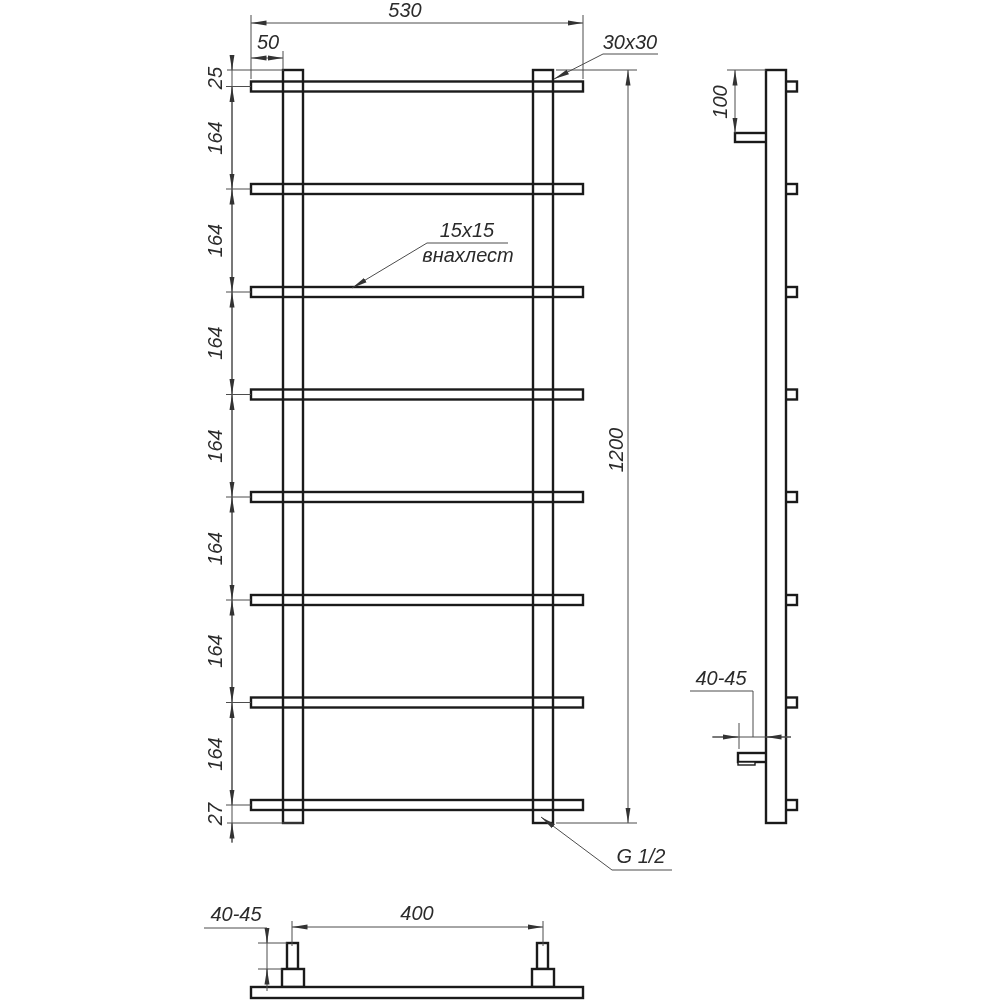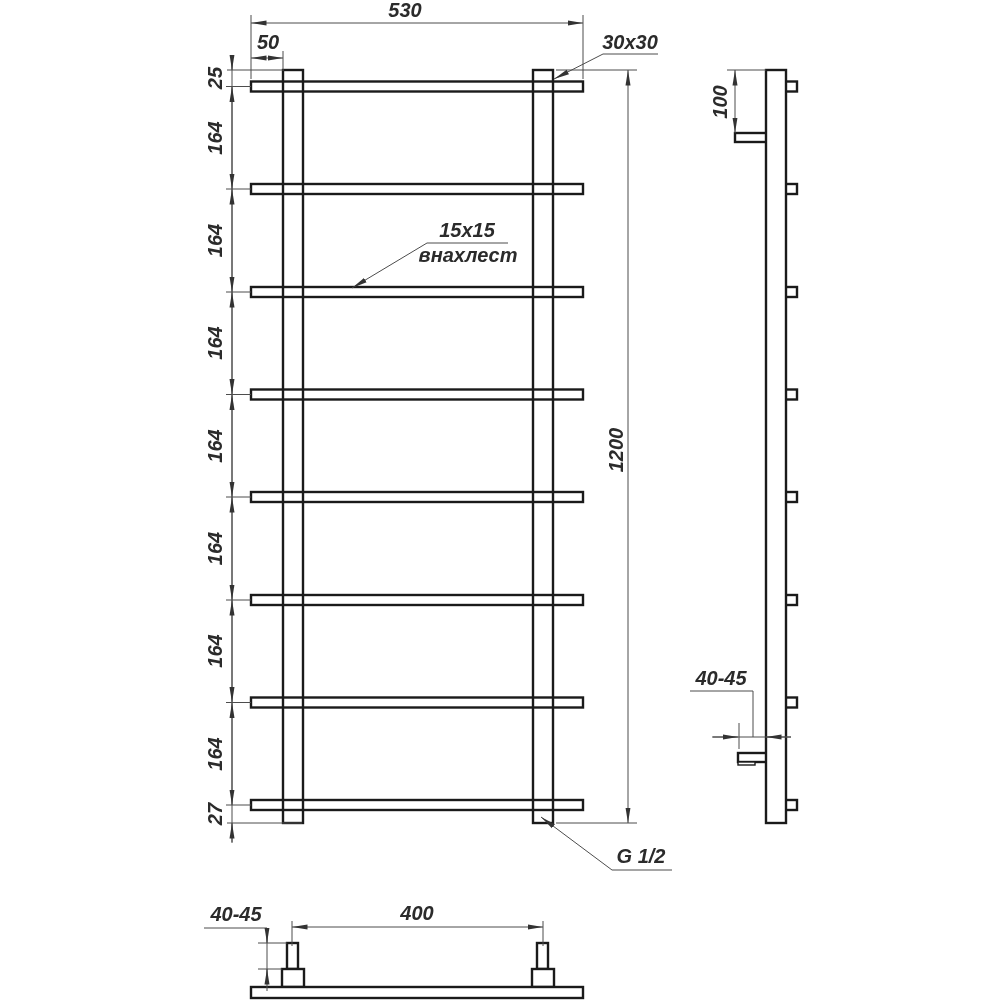--- a/index.html
+++ b/index.html
@@ -2,21 +2,21 @@
 <html style="--bg: #ffffff; --outline: #1a1a1a; --dim: #4d4d4d;"><head>
 <meta charset="utf-8">
 <style>
   :root{
     --bg:#ffffff;
     --outline:#1a1a1a;
     --dim:#4d4d4d;
     --txt:#2b2b2b;
   }
   html,body{margin:0;padding:0;background:var(--bg);}
-  .stage{width:1000px;height:1000px;background:var(--bg);position:relative;overflow:hidden;font-weight:bold;}
+  .stage{width:1000px;height:1000px;background:var(--bg);position:relative;overflow:hidden;}
   svg{display:block;}
   .thick{stroke:var(--outline);stroke-width:2.4;fill:none;}
   .thickf{stroke:var(--outline);stroke-width:2.4;fill:#ffffff;}
   .lip{stroke:var(--outline);stroke-width:1.4;fill:#ffffff;}
   .thin{stroke:var(--dim);stroke-width:1;fill:none;}
   text{
     font-family:"Liberation Sans","DejaVu Sans",sans-serif;
     font-style:italic;
     font-size:20px;
     fill:var(--txt);

